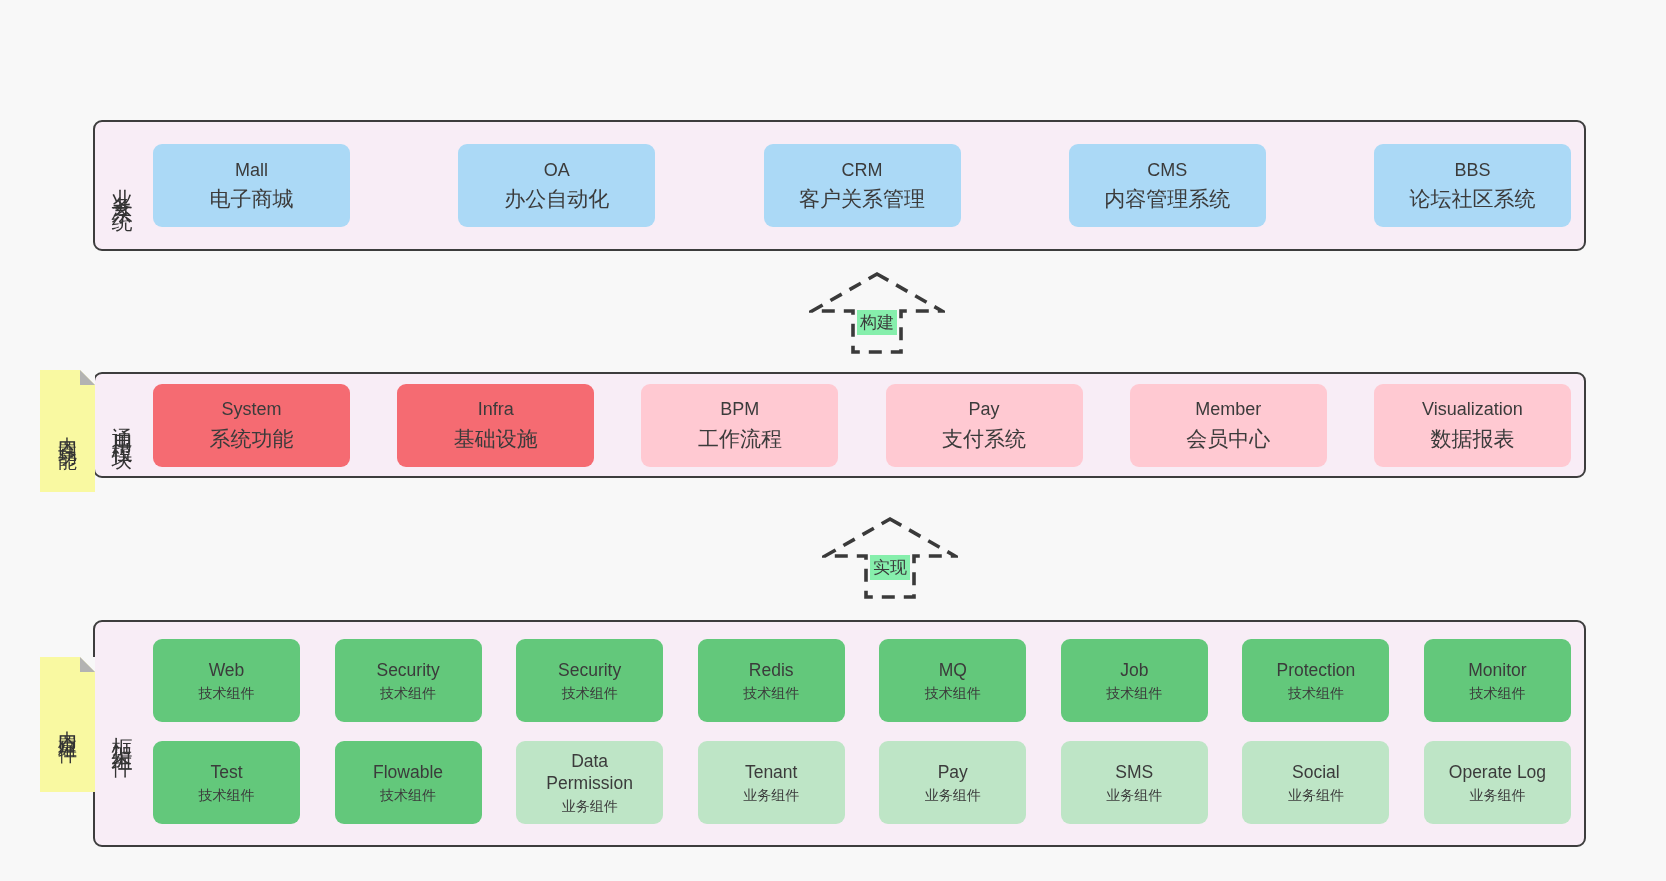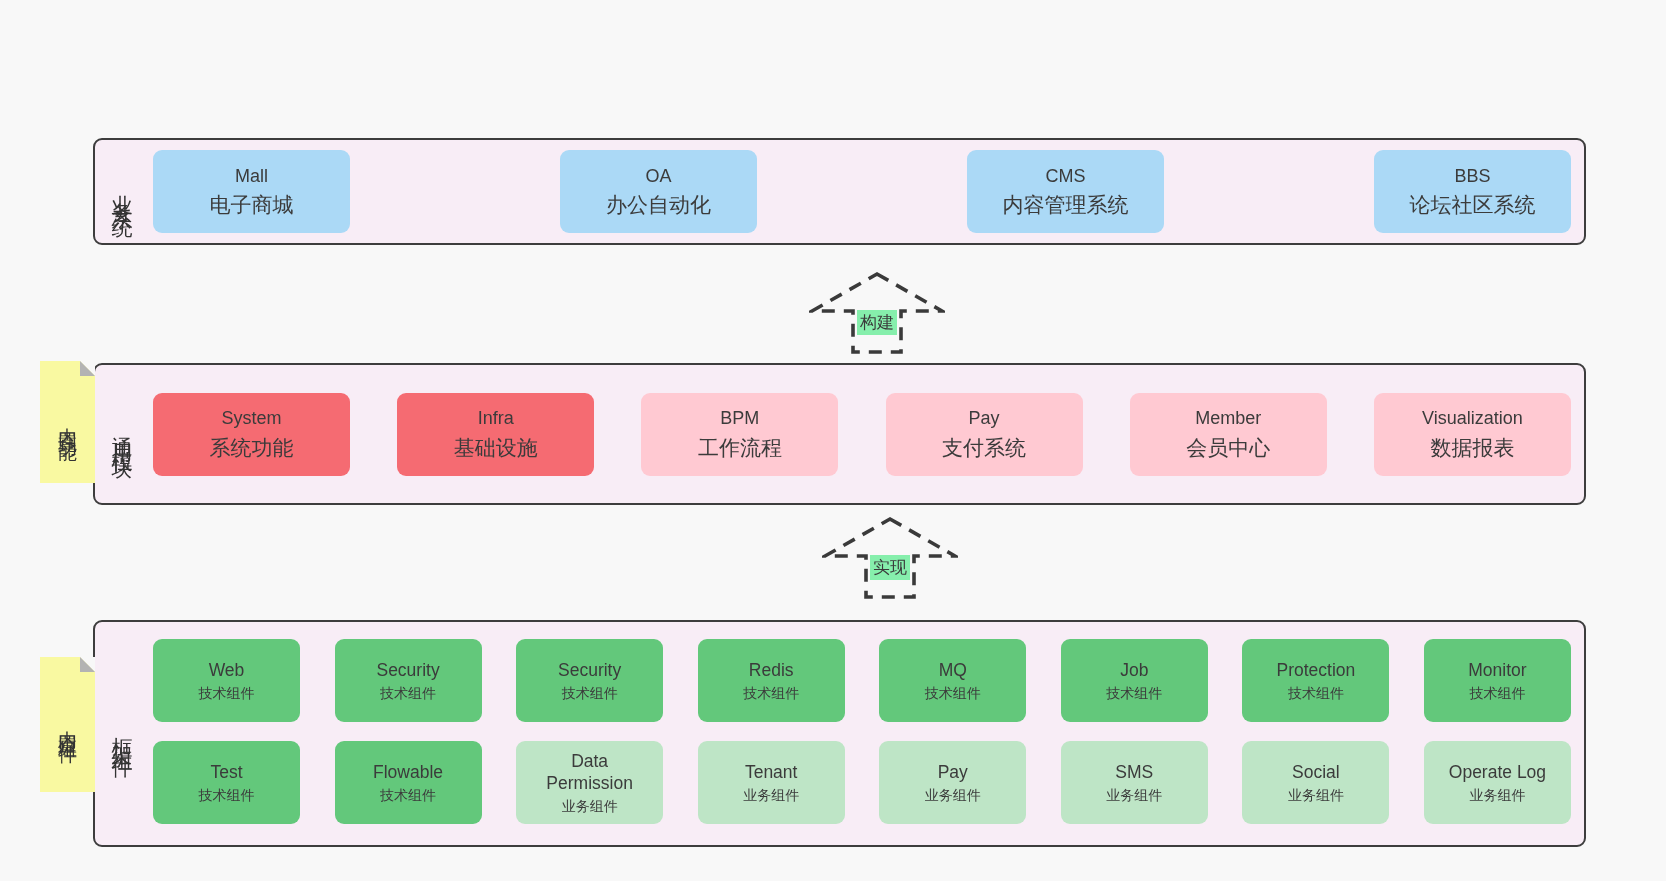--- a/index.html
+++ b/index.html
@@ -5,22 +5,22 @@
   html,body{margin:0;padding:0;}
   body{
     width:1666px;height:881px;position:relative;overflow:hidden;
     background:#f8f8f8;color:#3b3b3b;
     font-family:"Liberation Sans","DejaVu Sans",sans-serif;
   }
   .section{
     position:absolute;left:93px;width:1493px;box-sizing:border-box;
     background:#f8edf6;border:2px solid #3d3d3d;border-radius:9px;
   }
-  #sec-business{top:138px;height:107px;}
-  #sec-modules{top:363px;height:142px;}
+  #sec-business{top:120px;height:131px;}
+  #sec-modules{top:372px;height:106px;}
   #sec-framework{top:620px;height:227px;}
   .sec-label{
     position:absolute;left:13px;top:50%;transform:translateY(-50%);
     writing-mode:vertical-rl;text-orientation:upright;
     font-size:21px;letter-spacing:7px;color:#333;white-space:nowrap;
   }
   .cards{
     position:absolute;left:58px;right:13px;top:0;bottom:0;
     display:flex;align-items:center;justify-content:space-between;
   }
@@ -76,20 +76,24 @@
   <div class="cards">
     <div class="card big blue">
       <div class="card-name">Mall</div>
       <div class="card-desc">电子商城</div>
     </div>
     <div class="card big blue">
       <div class="card-name">OA</div>
       <div class="card-desc">办公自动化</div>
     </div>
     <div class="card big blue">
+      <div class="card-name">CRM</div>
+      <div class="card-desc">客户关系管理</div>
+    </div>
+    <div class="card big blue">
       <div class="card-name">CMS</div>
       <div class="card-desc">内容管理系统</div>
     </div>
     <div class="card big blue">
       <div class="card-name">BBS</div>
       <div class="card-desc">论坛社区系统</div>
     </div>
   </div>
 </div>
 

